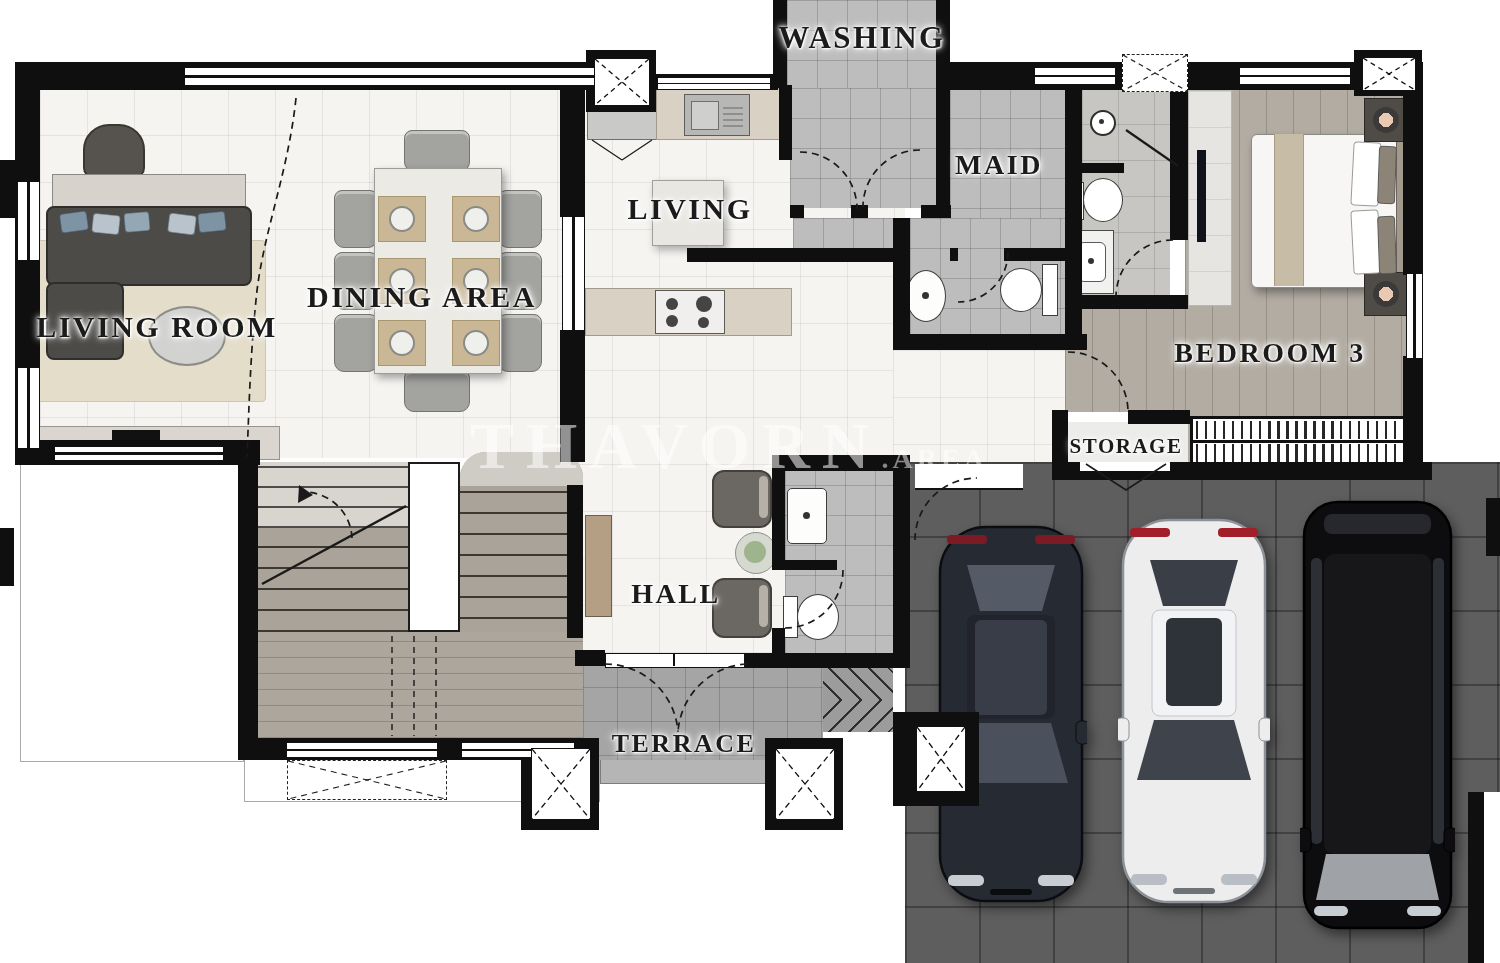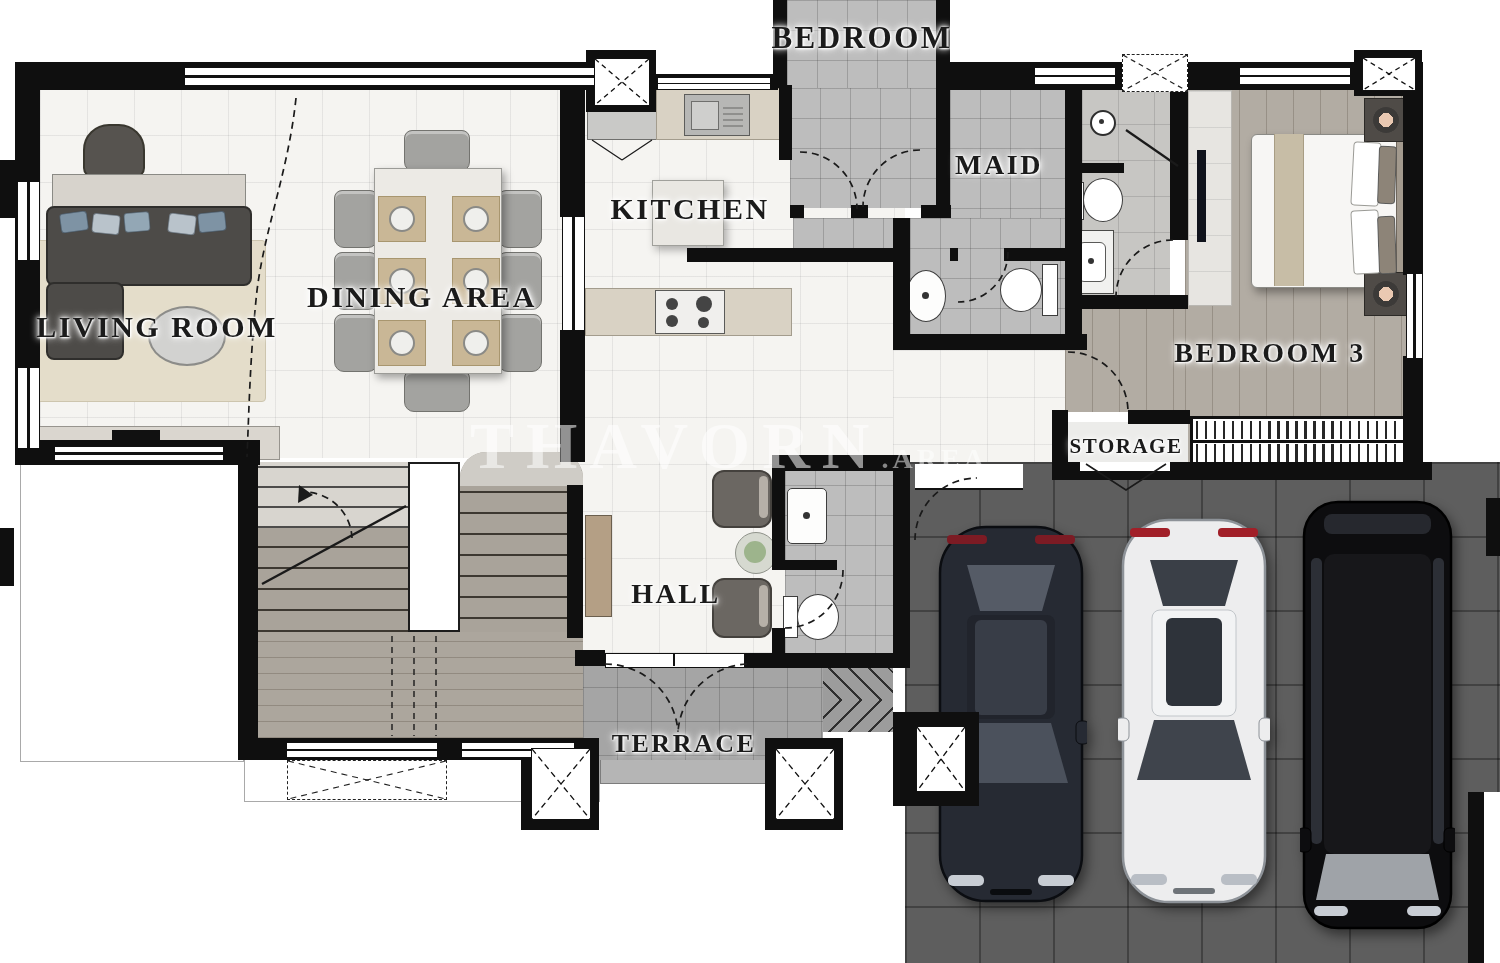--- a/index.html
+++ b/index.html
@@ -399,22 +399,22 @@
       <path d="M592,140 L622,160 M652,140 L622,160" stroke-width="1.2"></path>
       <path d="M1126,130 L1178,166" stroke-width="2.2"></path>
       <path d="M262,584 L406,506" stroke-width="2.4"></path>
       <path d="M1086,464 L1126,490 L1166,464" stroke-width="1.6"></path>
     </g>
     <polygon points="299,485 313,495 298,503" fill="#1a1a1a"></polygon>
   </svg>
 
   <div class="lab" style="left:422px;top:297px;font-size:30px;">DINING AREA</div>
   <div class="lab" style="left:157px;top:327px;font-size:30px;">LIVING ROOM</div>
-  <div class="lab" style="left:690px;top:209px;font-size:30px;">KITCHEN</div>
-  <div class="lab" style="left:862px;top:38px;font-size:31px;">BEDROOM</div>
+  <div class="lab" style="left:690px;top:209px;font-size:30px;">LIVING</div>
+  <div class="lab" style="left:862px;top:38px;font-size:31px;">WASHING</div>
   <div class="lab" style="left:999px;top:165px;font-size:28px;">MAID</div>
   <div class="lab" style="left:1270px;top:353px;font-size:28px;">BEDROOM 3</div>
   <div class="lab" style="left:676px;top:594px;font-size:28px;">HALL</div>
   <div class="lab" style="left:1126px;top:446px;font-size:21px;letter-spacing:1.5px;">STORAGE</div>
   <div class="lab" style="left:684px;top:744px;font-size:26px;">TERRACE</div>
 
   <div class="watermark">
     <span class="big">THAVORN</span>
     <span class="small">.AREA</span>
   </div>

